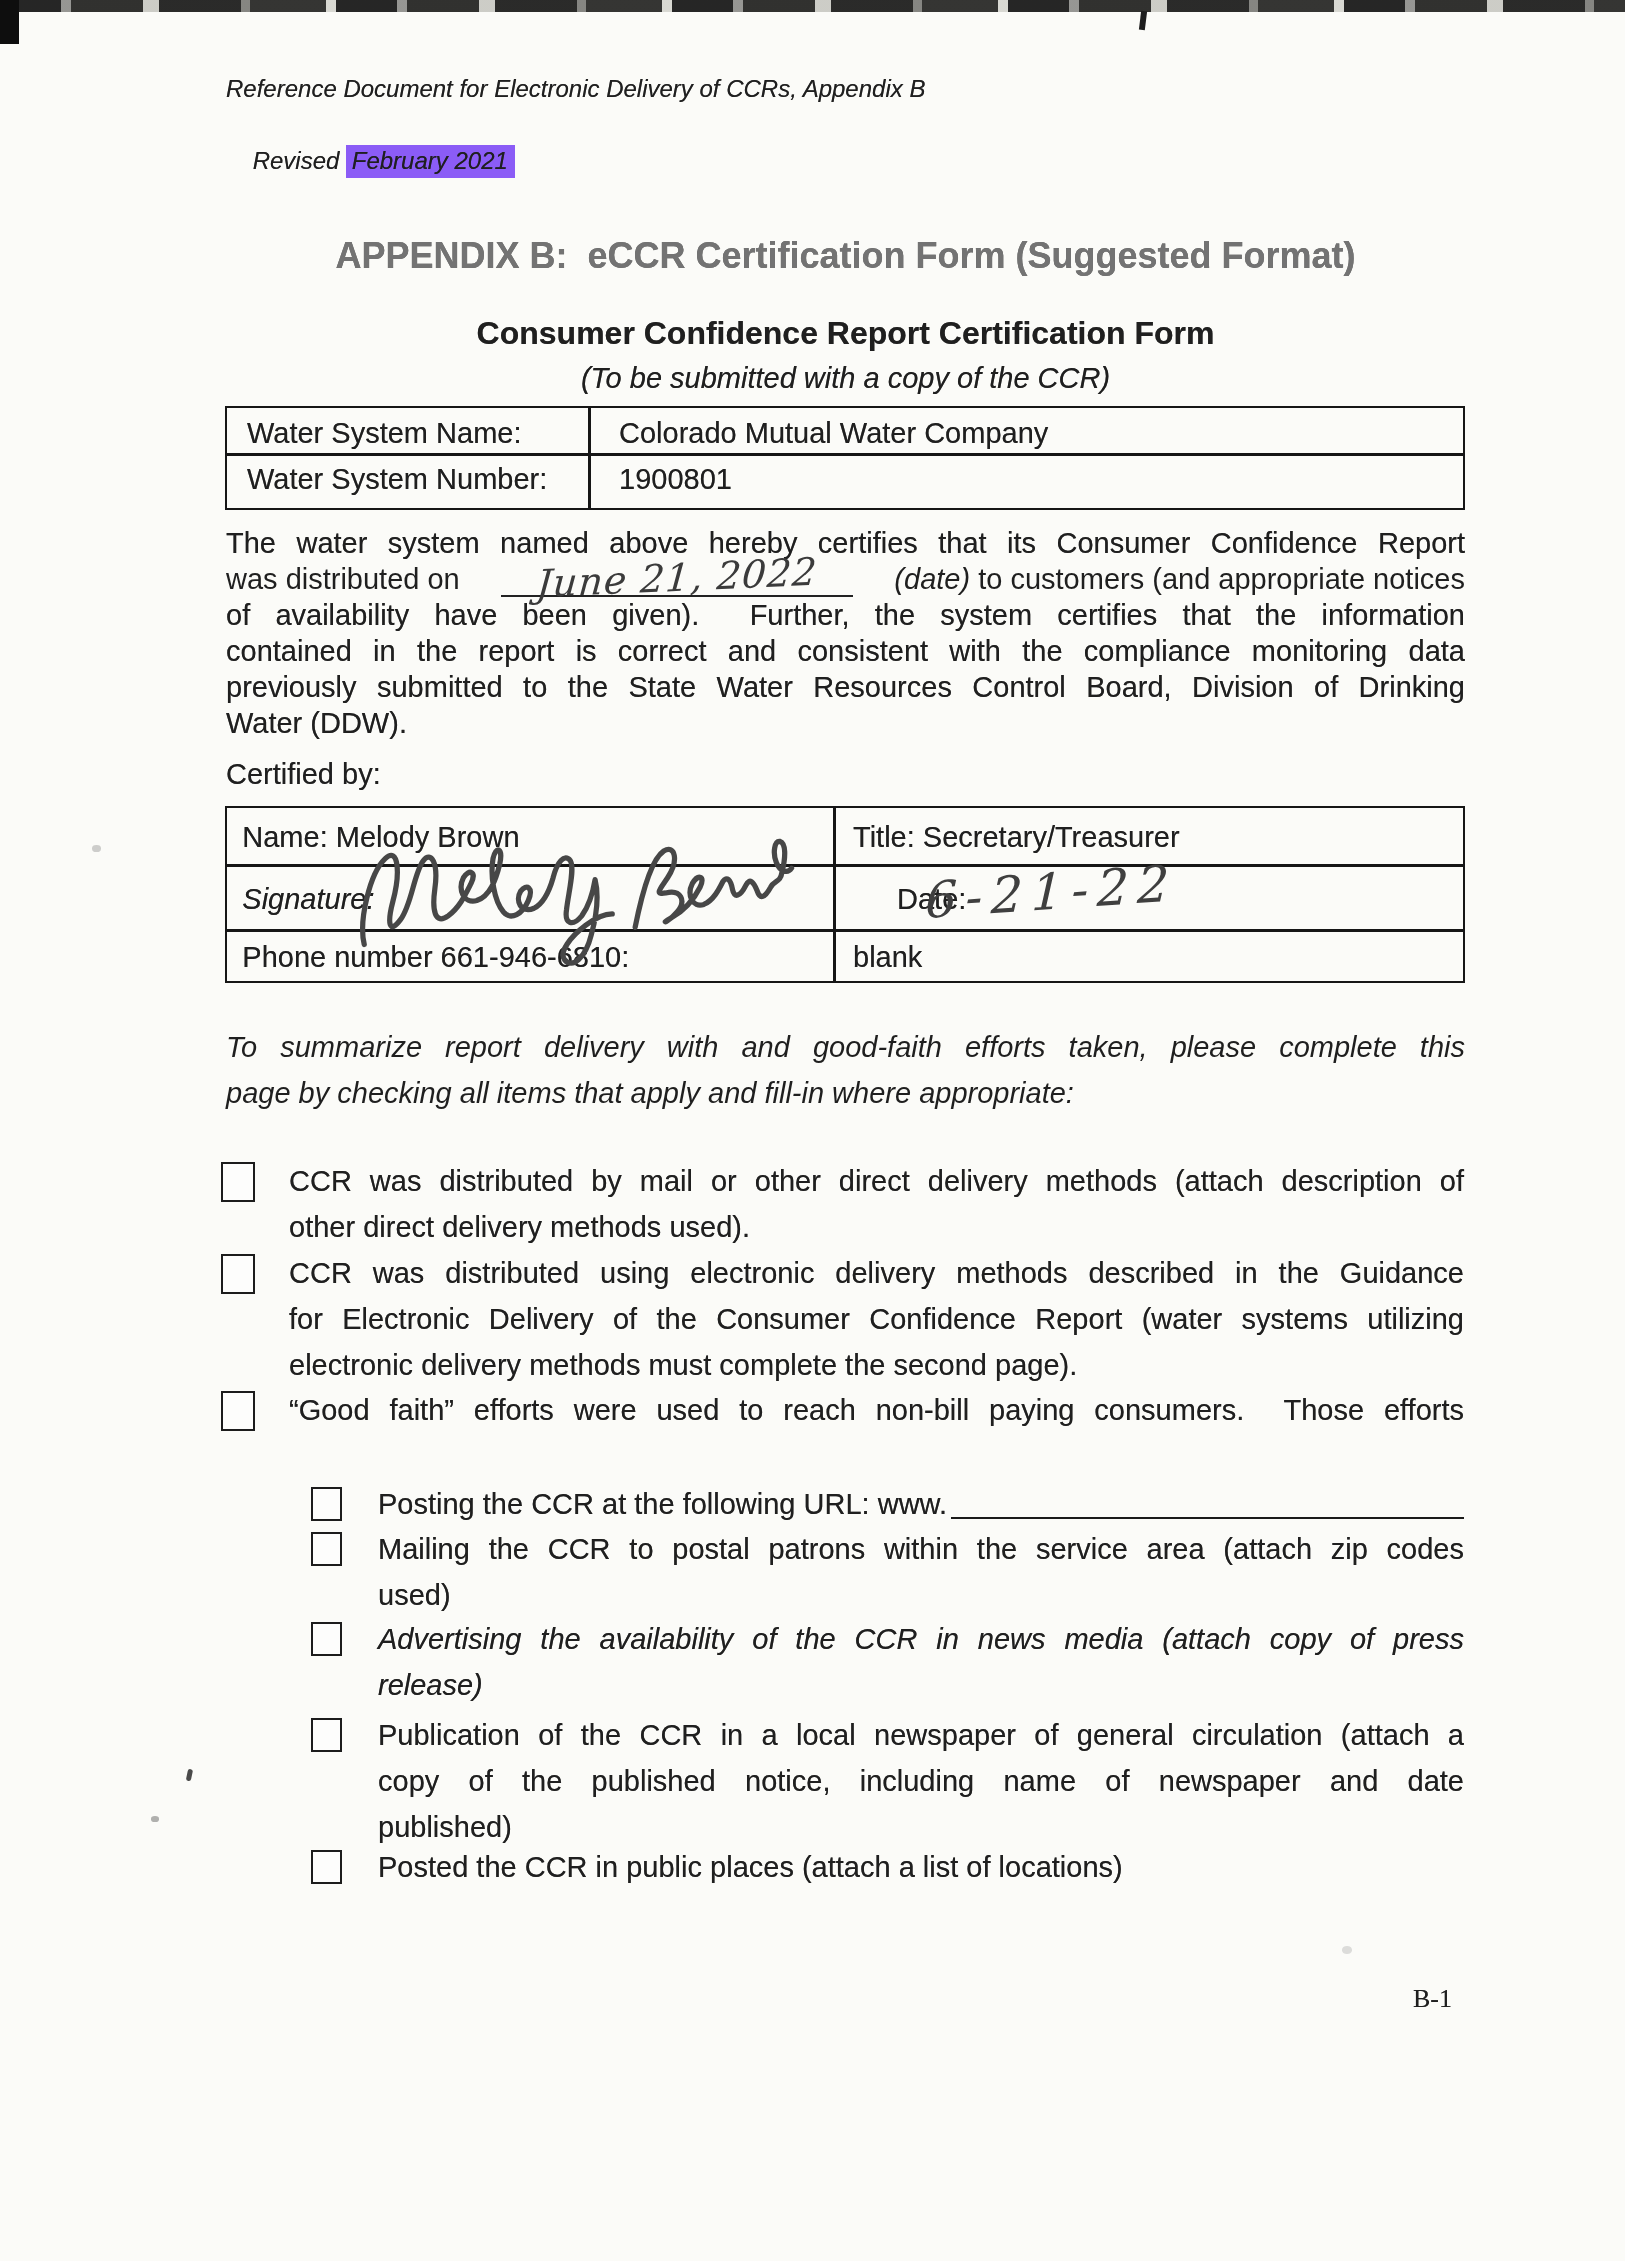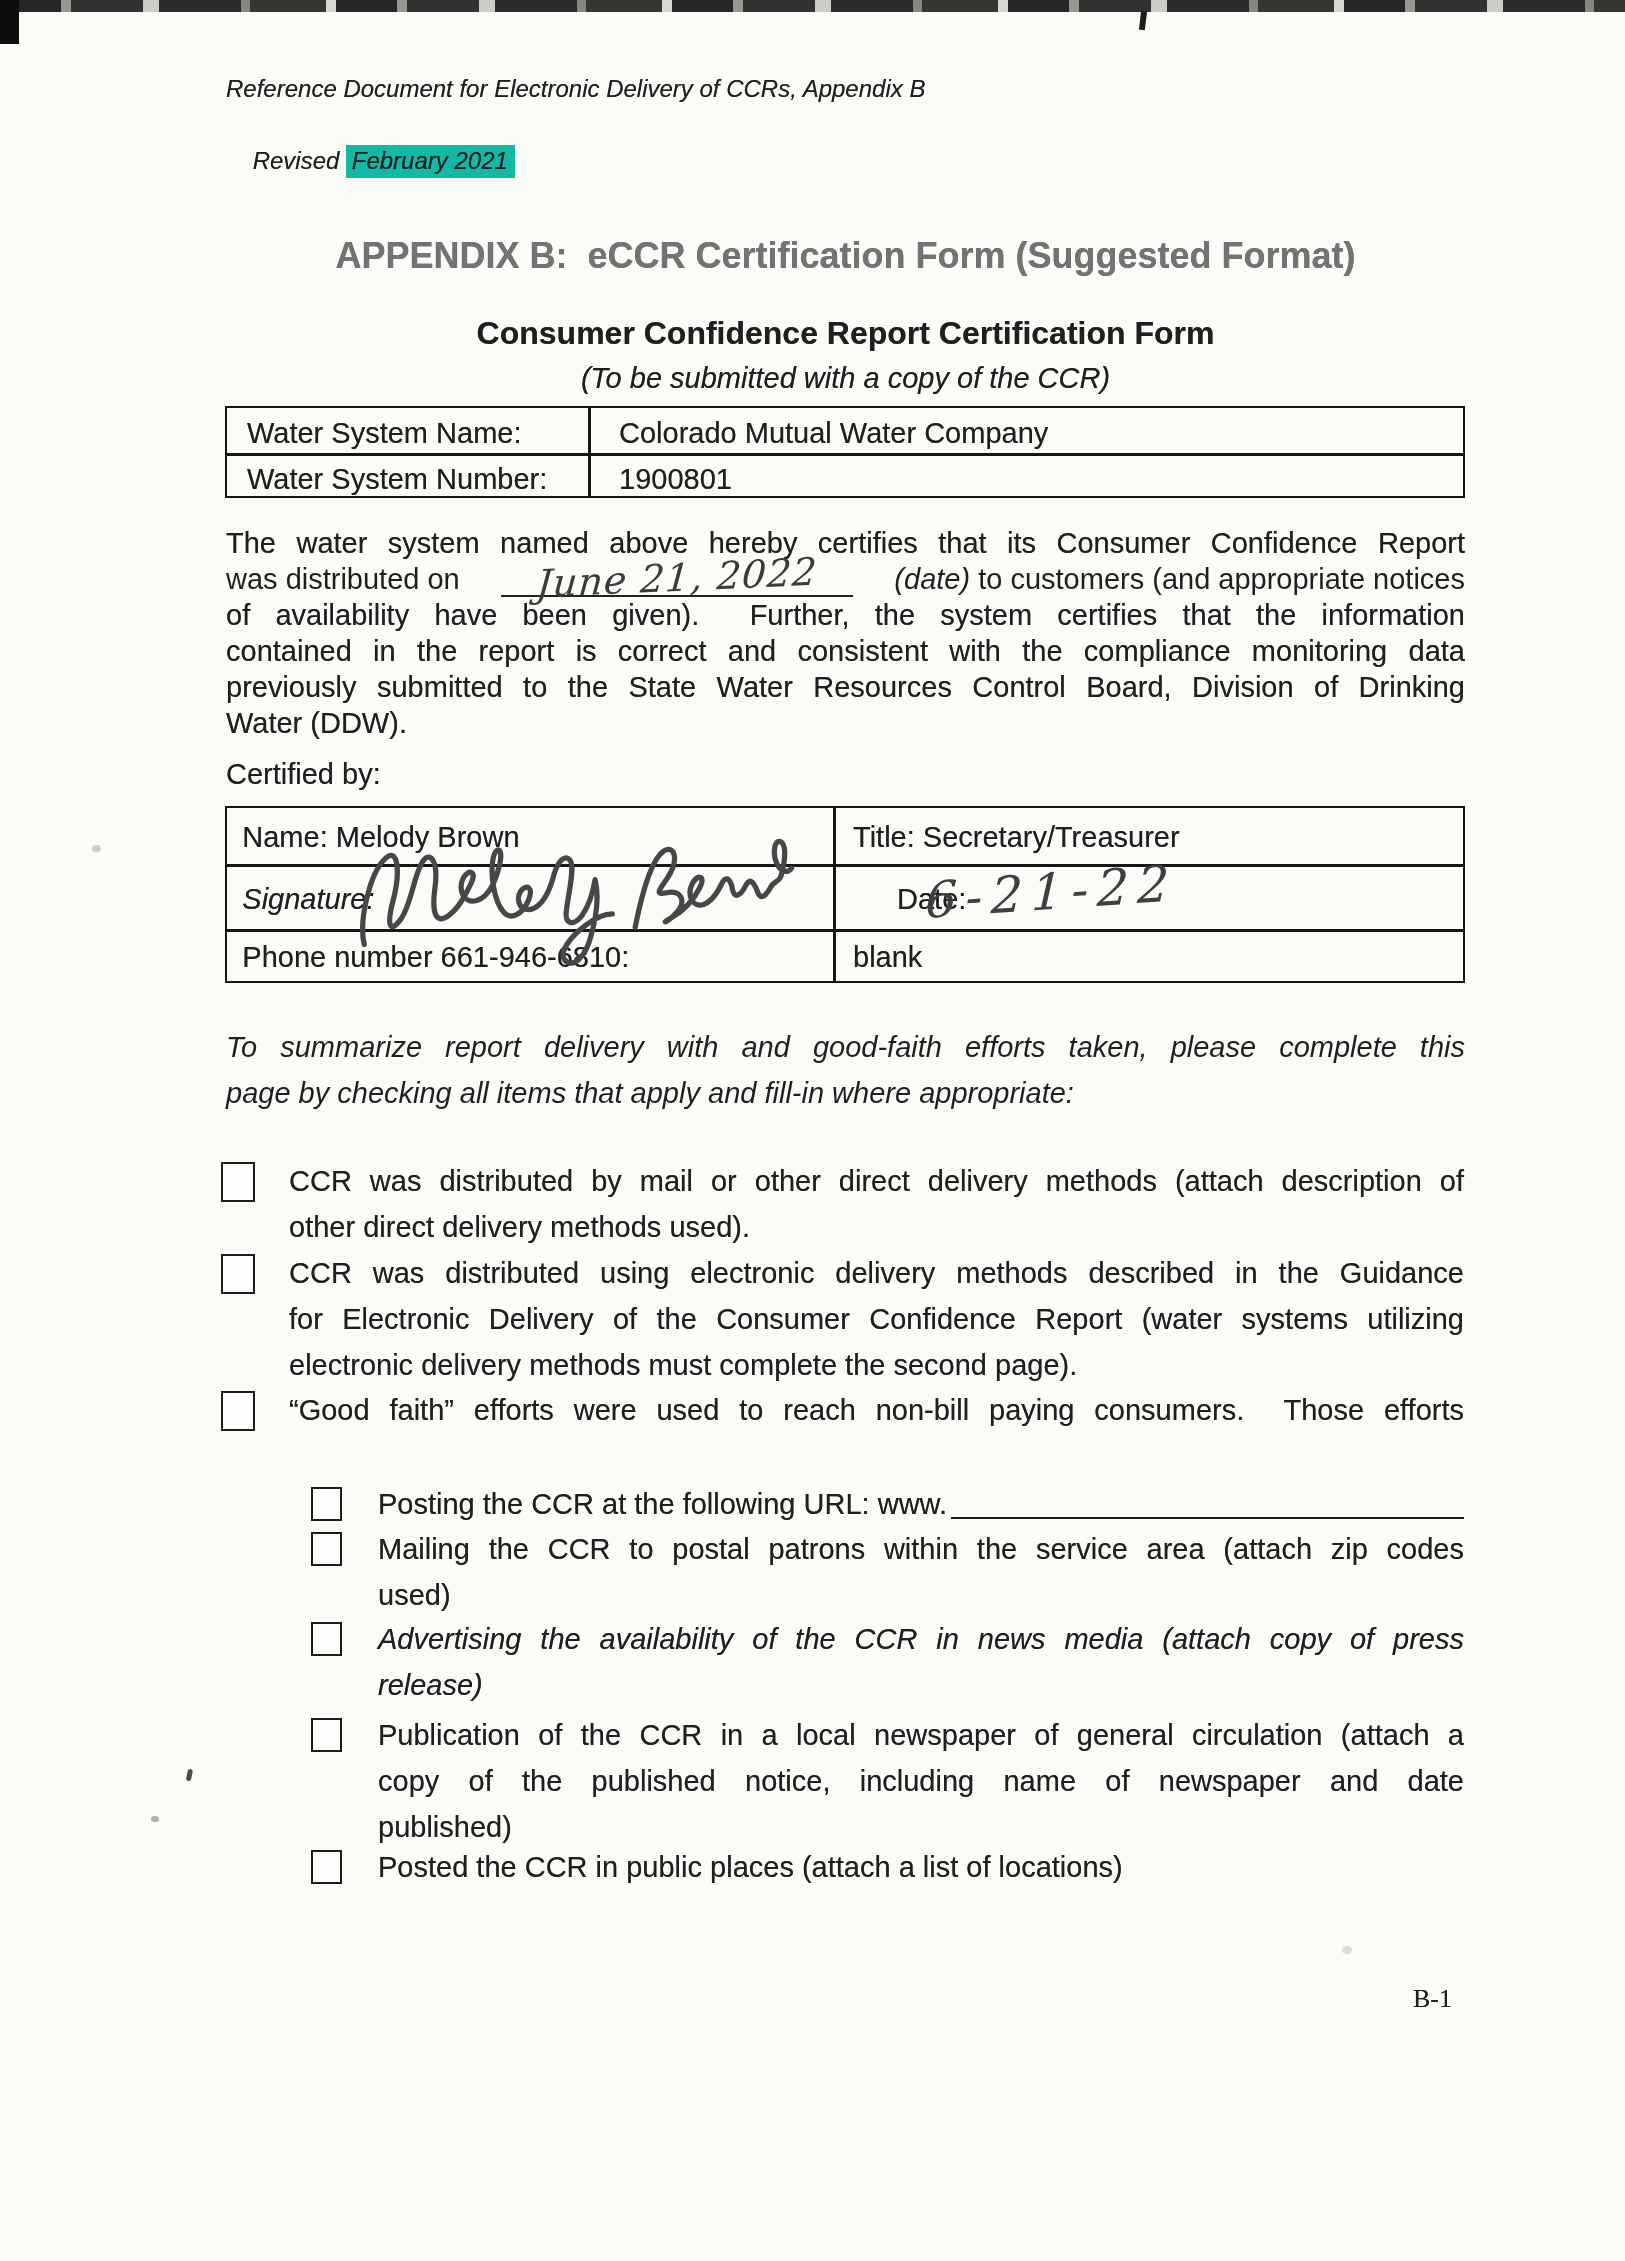--- a/index.html
+++ b/index.html
@@ -38,21 +38,21 @@
   .title-blue{top:234px;font-size:36px;line-height:44px;font-weight:bold;}
   .title-main{top:314px;font-size:32px;line-height:38px;font-weight:bold;}
   .title-sub{top:360px;font-size:29px;line-height:36px;font-style:italic;}
 
   
   .tbl{position:absolute;left:225px;width:1240px;border:2.9px solid #161616;box-sizing:border-box;}
   .tbl .vline{position:absolute;top:0;bottom:0;width:2.9px;background:#161616;}
   .tbl .hline{position:absolute;left:0;right:0;height:2.9px;background:#161616;}
   .cell{position:absolute;font-size:29px;white-space:pre;text-shadow:0 0 0.6px rgba(25,25,25,.65);}
 
-  #tbl1{top:406px;height:92px;}
+  #tbl1{top:406px;height:104px;}
   #tbl1 .vline{left:361px;}
   #tbl1 .hline{top:45px;}
 
   #tbl2{top:806px;height:177px;}
   #tbl2 .vline{left:606px;}
   #tbl2 .h1{top:56px;}
   #tbl2 .h2{top:121px;}
 
   
   .para{position:absolute;left:226px;top:525px;width:1239px;font-size:29px;line-height:36px;}
@@ -106,21 +106,21 @@
   <div class="scan-strip"></div>
   <div class="scan-corner"></div>
   <div class="scan-tick"></div>
   <div class="mark m1"></div>
   <div class="mark m2"></div>
   <div class="mark m3"></div>
   <div class="mark m4"></div>
 
   <div class="txt hdr" style="top:71px;">Reference Document for Electronic Delivery of CCRs, Appendix B</div>
   <div class="txt hdr" style="top:107px;">
-    <span>Revised </span><span class="hl" style="background: #14b8a6;">February 2021</span>
+    <span>Revised </span><span class="hl" style="background: #8b5cf6;">February 2021</span>
   </div>
 
   <div class="txt center-col title-blue" style="color: #737373;">APPENDIX B:  eCCR Certification Form (Suggested Format)</div>
   <div class="txt center-col title-main">Consumer Confidence Report Certification Form</div>
   <div class="txt center-col title-sub">(To be submitted with a copy of the CCR)</div>
 
   <div class="tbl" id="tbl1">
     <div class="vline"></div>
     <div class="hline"></div>
     <div class="cell" style="left:20px;top:8.6px;">Water System Name:</div>

